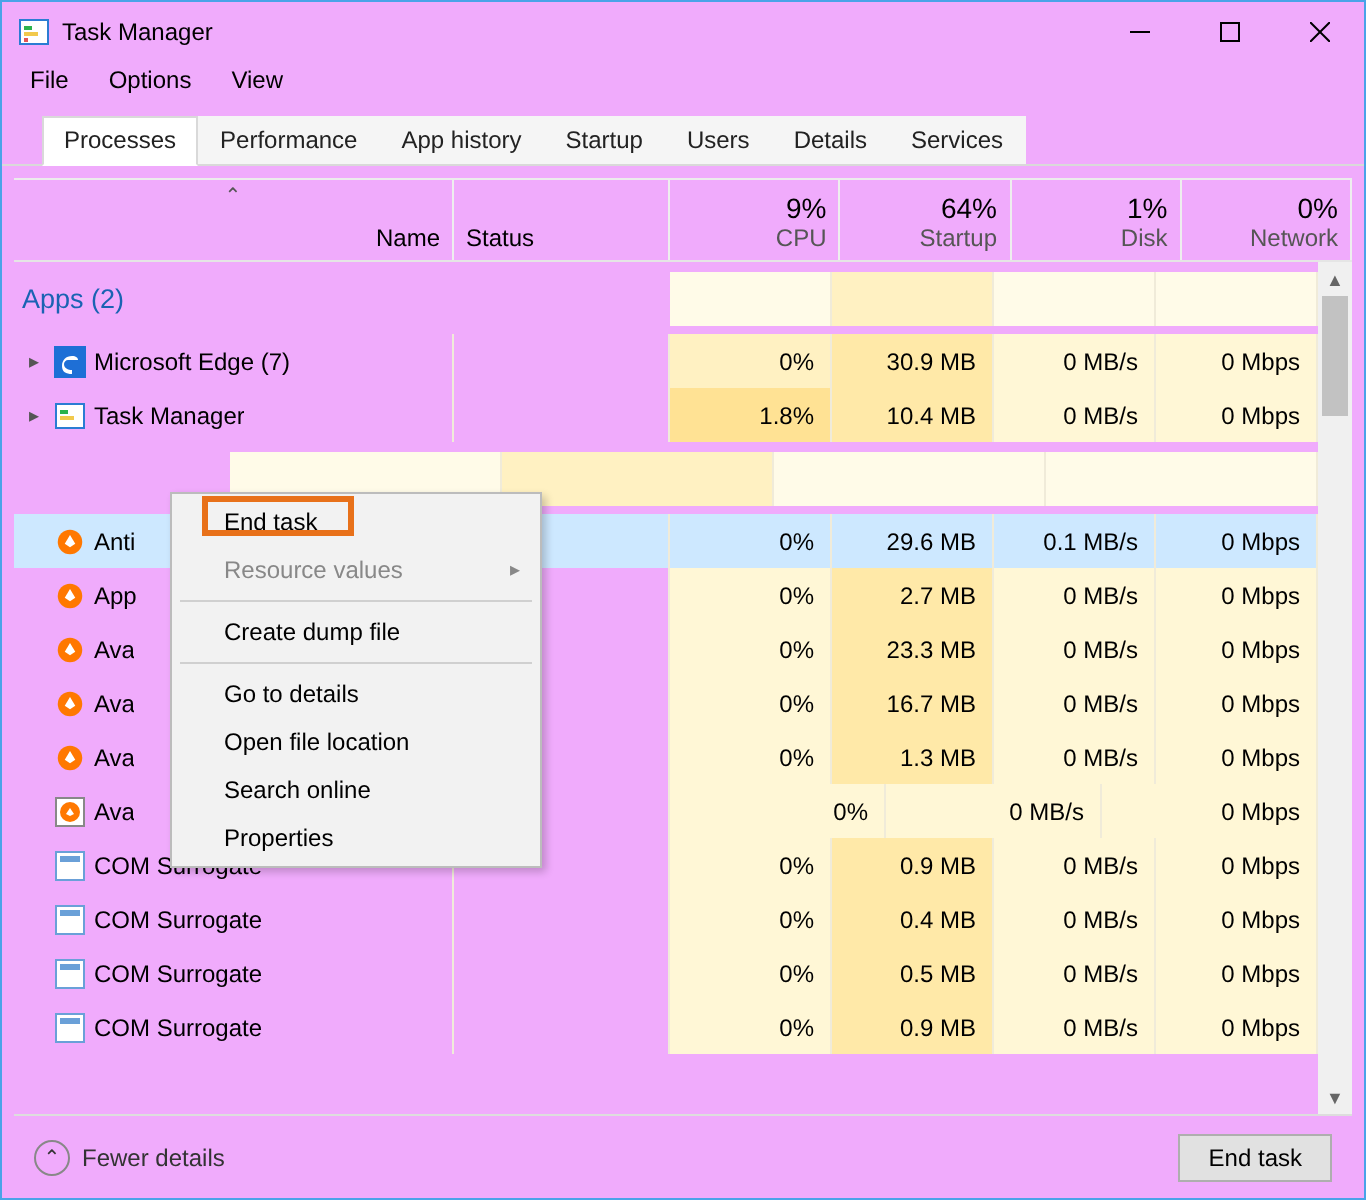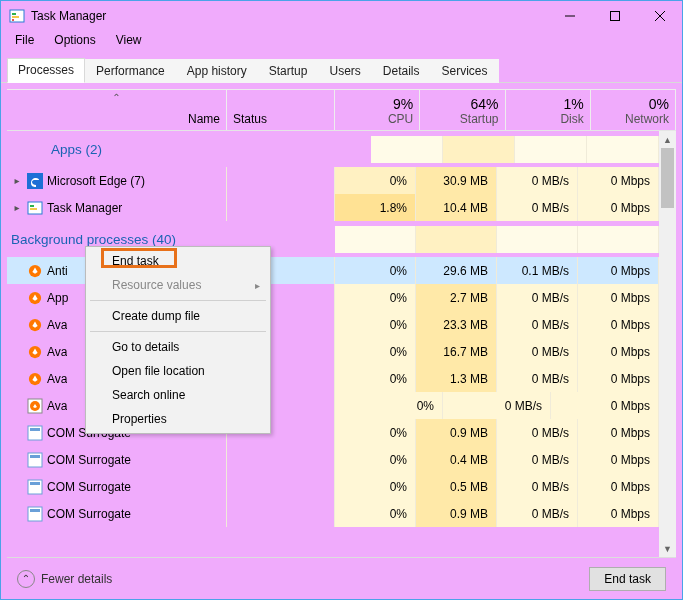--- a/index.html
+++ b/index.html
@@ -5,21 +5,21 @@
   * { box-sizing: border-box; font-family: "Segoe UI", Tahoma, sans-serif; font-size: 12px; }
   html, body { margin: 0; padding: 0; background: #fff; }
   .window { width: 683px; height: 600px; border: 1px solid #4aa3e8; display: flex; flex-direction: column; background: #f0abfc; }
   .titlebar { height: 30px; display: flex; align-items: center; padding-left: 8px; }
   .titlebar .app-icon { width: 16px; height: 16px; margin-right: 6px; display: inline-flex; }
   .titlebar .title { flex: 1; font-size: 12px; }
   .winbtns { display: flex; }
   .winbtn { width: 45px; height: 30px; display: flex; align-items: center; justify-content: center; }
   .menubar { height: 22px; display: flex; align-items: flex-start; padding-left: 6px; gap: 4px; }
   .menubar .menuitem { padding: 2px 8px; }
-  .tabs { display: flex; height: 26px; border-bottom: 1px solid #d9d9d9; padding-left: 6px; align-items: center; gap: 0; margin-top:4px;}
+  .tabs { display: flex; height: 26px; border-bottom: 1px solid #d9d9d9; padding-left: 20px; align-items: flex-start; gap: 0; margin-top:4px;}
   .tab { padding: 4px 10px 5px 10px; border: 1px solid transparent; border-bottom: none; color: #222; position: relative; top: 1px; background:#f5f5f5;}
   .tab.active { border: 1px solid #d9d9d9; border-bottom: 1px solid #fff; background: #fff; }
   .header-row { display: flex; height: 42px; border-bottom: 1px solid #e5e5e5; align-items: stretch; margin: 6px 6px 0 6px; border-top:1px solid #ececec; }
   .hcell { border-right: 1px solid #eee; display: flex; flex-direction: column; justify-content: flex-end; padding: 4px 6px; }
   .hname { width: 220px; flex-direction: row; align-items:flex-end; position:relative;}
   .hname .sort-caret { position:absolute; left:50%; top:2px; transform:translateX(-50%); font-size:10px; color:#555;}
   .hstatus { width: 108px; }
   .hnum { flex: 1; text-align: right; align-items: flex-end; }
   .hnum .pct { font-size: 14px; }
   .hnum .lbl { color: #555; }
@@ -137,21 +137,21 @@
     </div>
     <div class="hcell hnum">
       <span class="pct">0%</span>
       <span class="lbl">Network</span>
     </div>
   </div>
 
   <div class="scrollwrap">
     <div class="plist" id="plist">
         <div class="row gh">
-    <div class="cell cname" style="border-right:1px solid transparent;margin-left:40px;">
+    <div class="cell cname" style="border-right:1px solid transparent;">
             <span class="ghlabel" style="color:#1a63b3;font-size:13.5px;">Apps (2)</span>
           </div>
     <div class="cell cstat" style="border-right:1px solid transparent;"></div>
     <div class="cell cnum cpu"></div>
     <div class="cell cnum mem"></div>
     <div class="cell cnum disk"></div>
     <div class="cell cnum net"></div>
   </div>
         <div class="row edge">
     <div class="cell cname">
@@ -182,23 +182,20 @@
             </span>
             <span class="trunc">Task Manager</span>
           </div>
     <div class="cell cstat"></div>
     <div class="cell cnum cpu">1.8%</div>
     <div class="cell cnum mem">10.4 MB</div>
     <div class="cell cnum disk">0 MB/s</div>
     <div class="cell cnum net">0 Mbps</div>
   </div>
         <div class="row gh">
-    <div class="cell cname" style="border-right:1px solid transparent;">
-            <span class="ghlabel" style="color:#1a63b3;font-size:13.5px;">Background processes (40)</span>
-          </div>
     <div class="cell cstat" style="border-right:1px solid transparent;"></div>
     <div class="cell cnum cpu"></div>
     <div class="cell cnum mem"></div>
     <div class="cell cnum disk"></div>
     <div class="cell cnum net"></div>
   </div>
         <div class="row sel ">
     <div class="cell cname">
             <span class="expander"></span>
             <span class="proc-icon">

